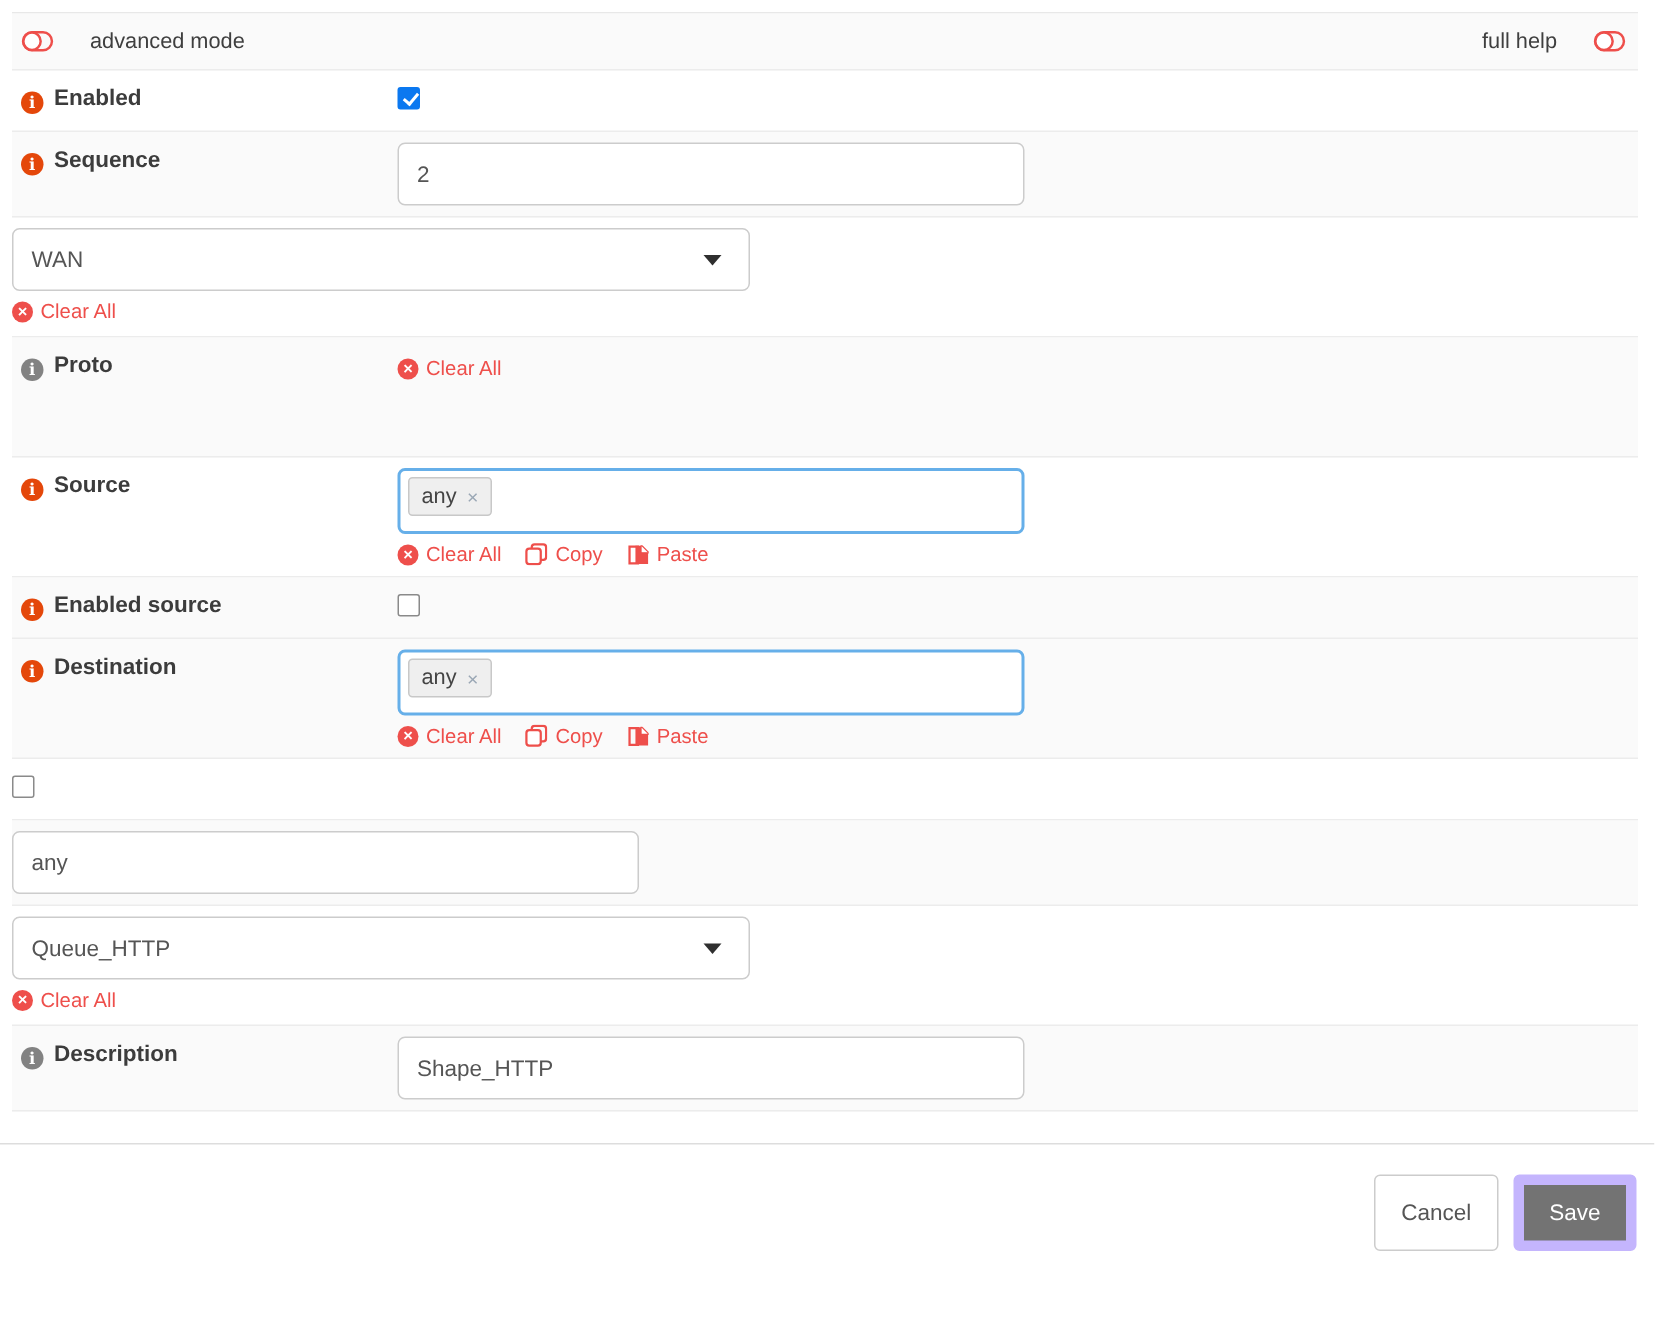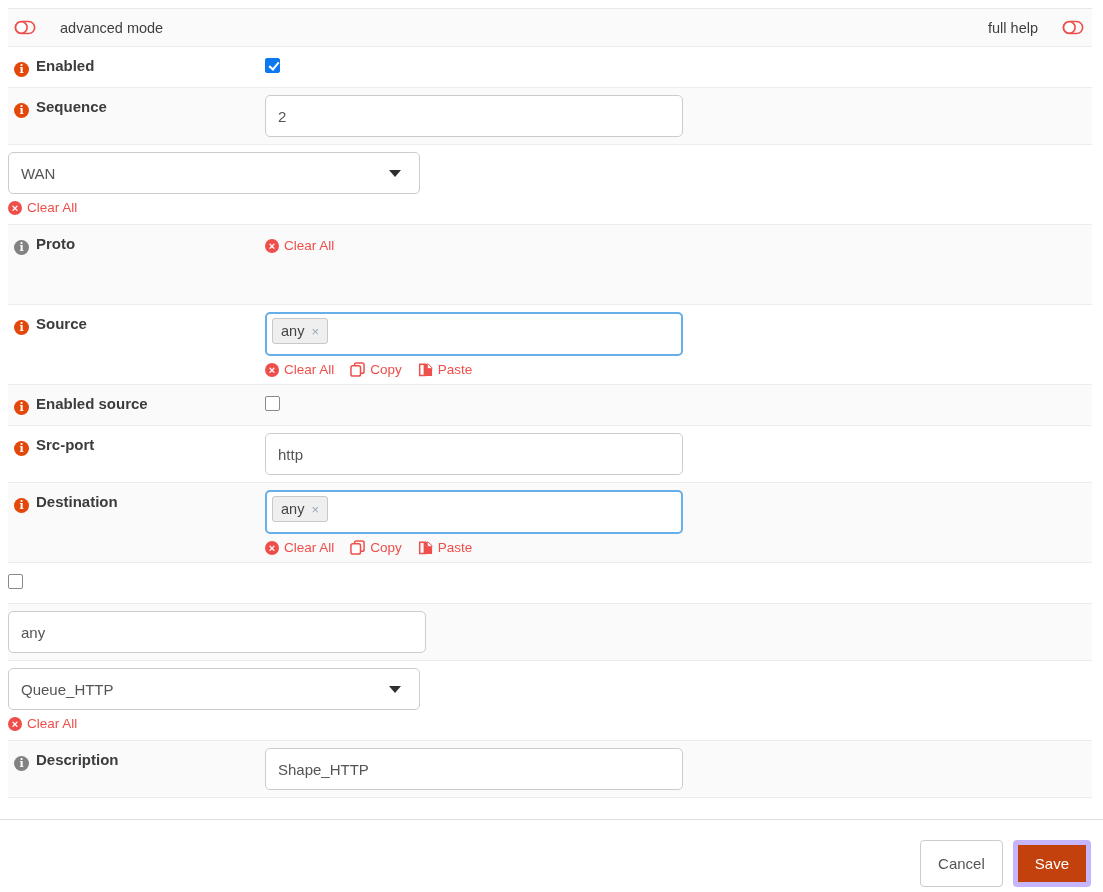--- a/index.html
+++ b/index.html
@@ -32,21 +32,21 @@
 
   
   .ctl-cell { flex:1; padding:7px 0 7px 0; }
 
   .text-input {
     width:418px; height:42px; border:1px solid #ccc; border-radius:5px;
     padding:0 12px; font-size:15px; color:#555; background:#fff; outline:none;
     font-family:"Liberation Sans", sans-serif;
   }
   .select {
-    width:412px; height:42px; border:1px solid #ccc; border-radius:5px;
+    width:492px; height:42px; border:1px solid #ccc; border-radius:5px;
     background:#fff; color:#555; font-size:15px; display:flex; align-items:center;
     justify-content:space-between; padding:0 12px; cursor:pointer;
   }
   .caret-down {
     width:0; height:0; border-left:6px solid transparent; border-right:6px solid transparent;
     border-top:7px solid #2f2f2f; margin-right:6px;
   }
   .tokenbox {
     width:418px; min-height:44px; border:2px solid #66afe9; border-radius:5px;
     background:#fff; padding:4px 5px; cursor:text;
@@ -86,21 +86,21 @@
   .r-h80 { min-height:80px; }
   .r-h54 { min-height:54px; }
 
   .footer-divider { border-top:1px solid #ddd; margin-top:21px; width:1103px; }
   .footer { display:flex; justify-content:flex-end; gap:10px; padding:20px 12px 0 15px; }
   .btn {
     border-radius:4px; font-size:15px; padding:10px 17px; cursor:pointer;
     font-family:"Liberation Sans", sans-serif;
   }
   .btn-cancel { background:#fff; border:1px solid #ccc; color:#555; }
-  .btn-save { background:#c2410c; border:5px solid #c4b5fd; color:#fff; }
+  .btn-save { background:#737373; border:7px solid #c4b5fd; color:#fff; }
 </style>
 </head>
 <body>
 
 <div class="form-table">
 
   <div class="row alt header-row">
     <span class="toggle-group">
       <svg width="22" height="15" viewBox="0 0 24 16">
         <rect x="1.5" y="1.5" width="21" height="13" rx="6.5" fill="none" stroke="#ee4f4b" stroke-width="1.8"></rect>
@@ -201,28 +201,20 @@
 
   <div class="row alt r-h41">
     <div class="lbl-cell">
       <span class="info-ic red">i</span><span>Enabled source</span>
     </div>
     <div class="ctl-cell" style="padding-top:8px;">
       <div class="cb"></div>
     </div>
   </div>
 
-  <div class="row r-h56">
-    <div class="lbl-cell">
-      <span class="info-ic red">i</span><span>Src-port</span>
-    </div>
-    <div class="ctl-cell">
-      <input class="text-input" type="text" value="http" style="">
-    </div>
-  </div>
 
   <div class="row alt r-h80">
     <div class="lbl-cell">
       <span class="info-ic red">i</span><span>Destination</span>
     </div>
     <div class="ctl-cell">
       <div class="tokenbox">
         <span class="token">
           <span>any</span>
           <span class="tok-x">×</span>

